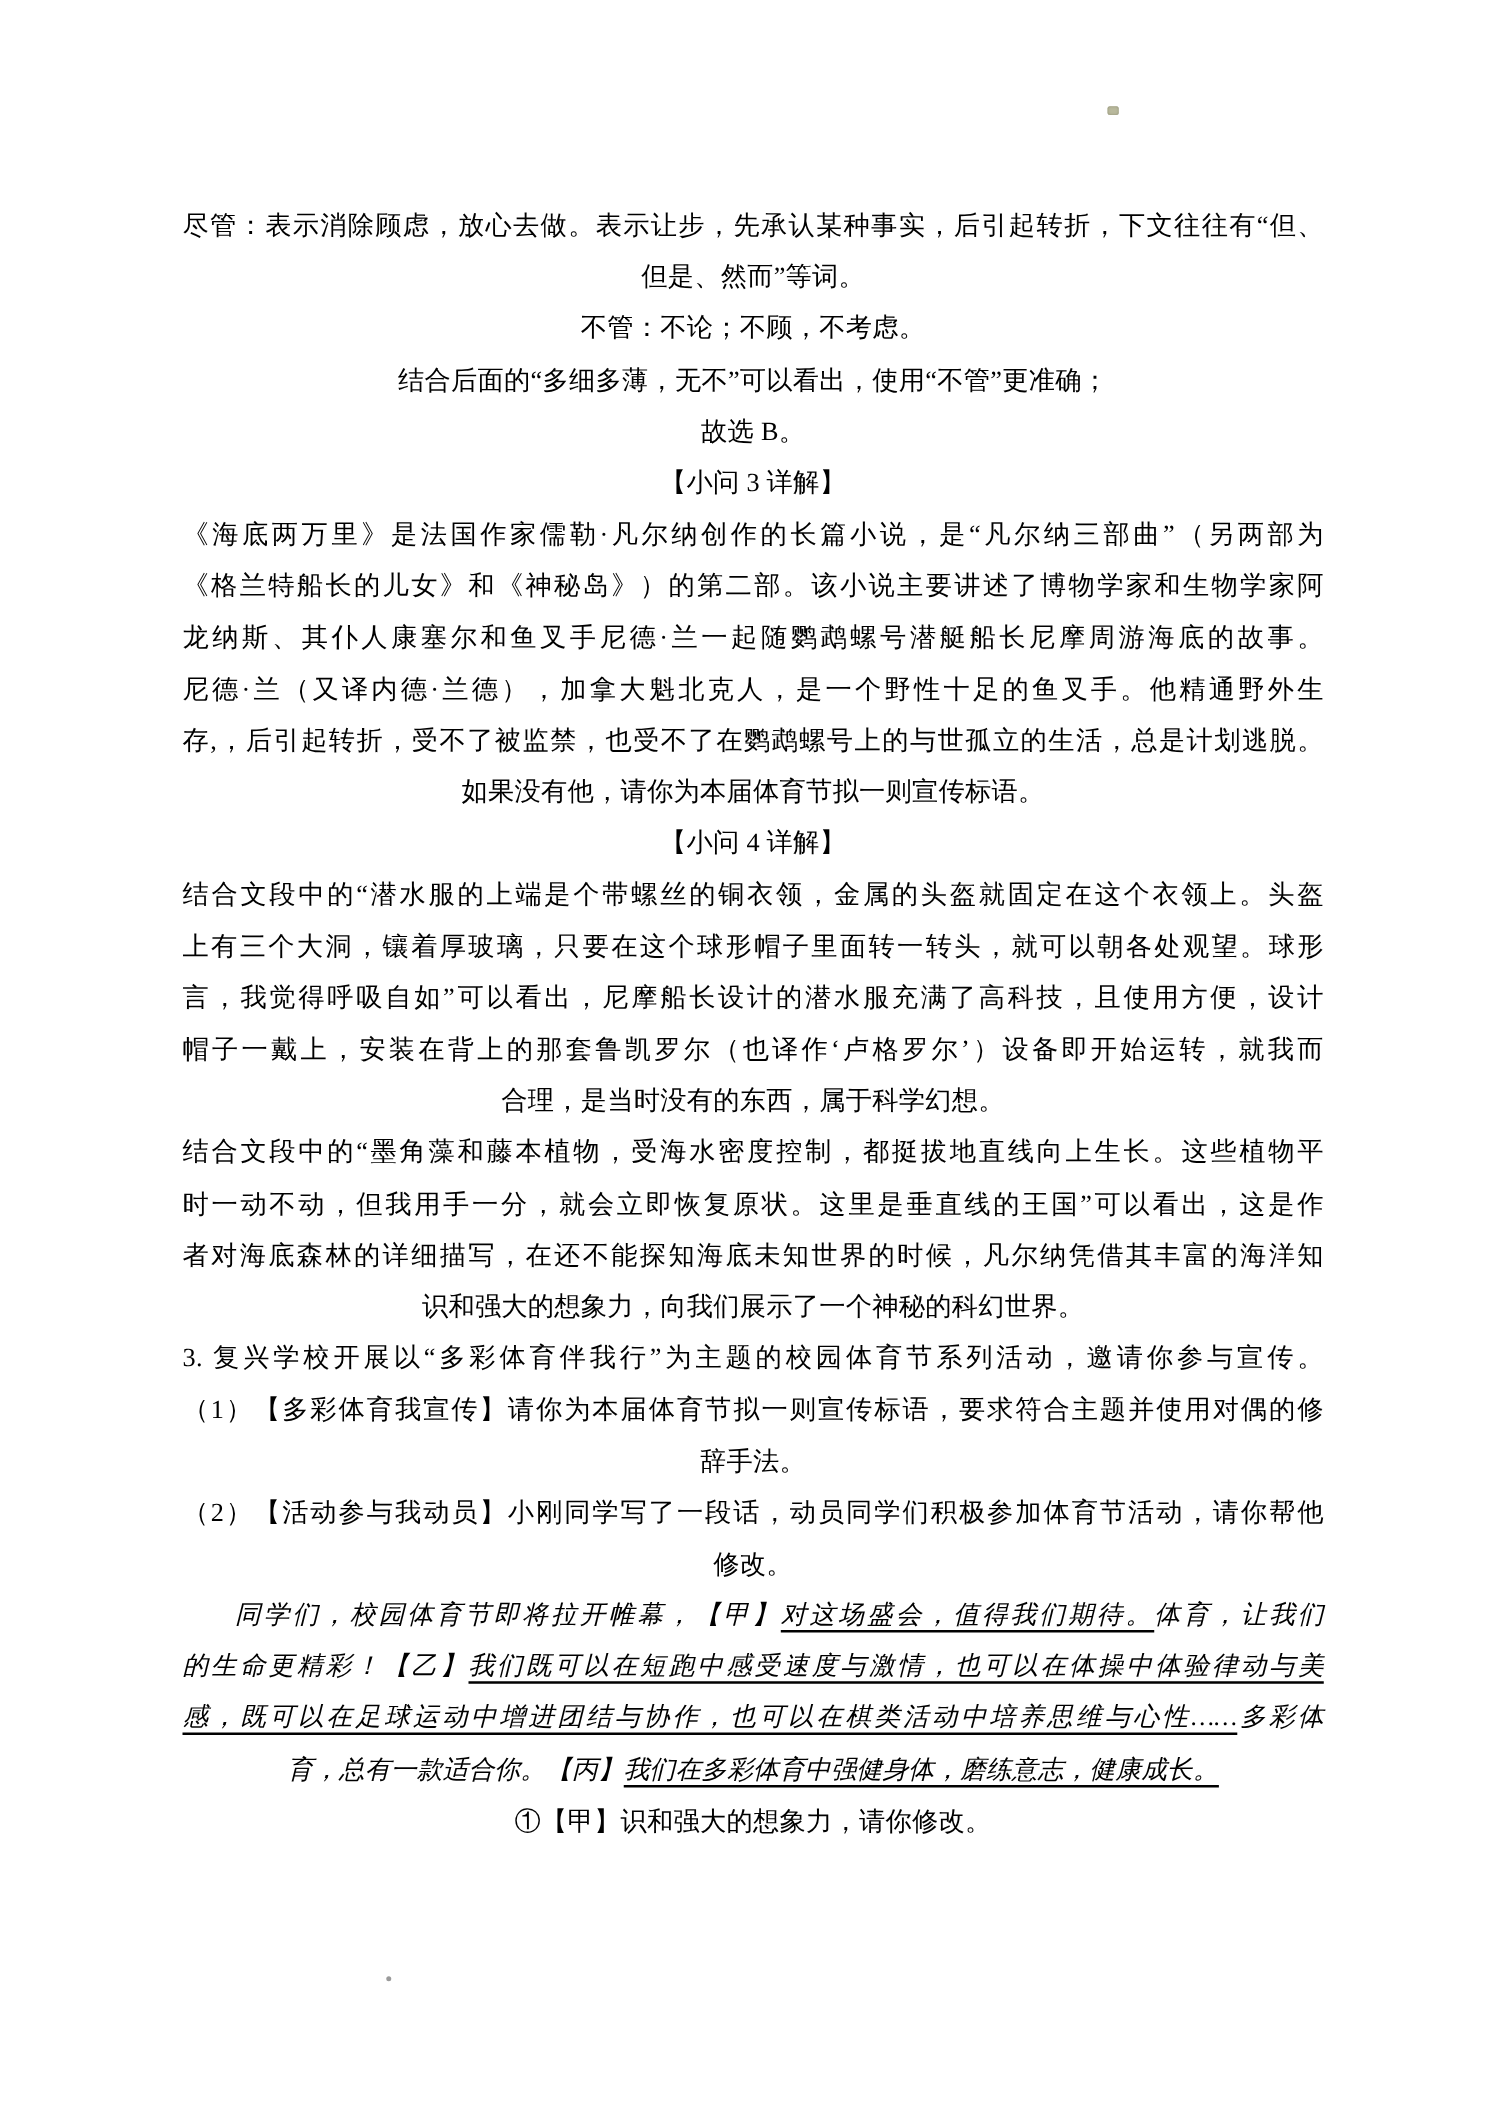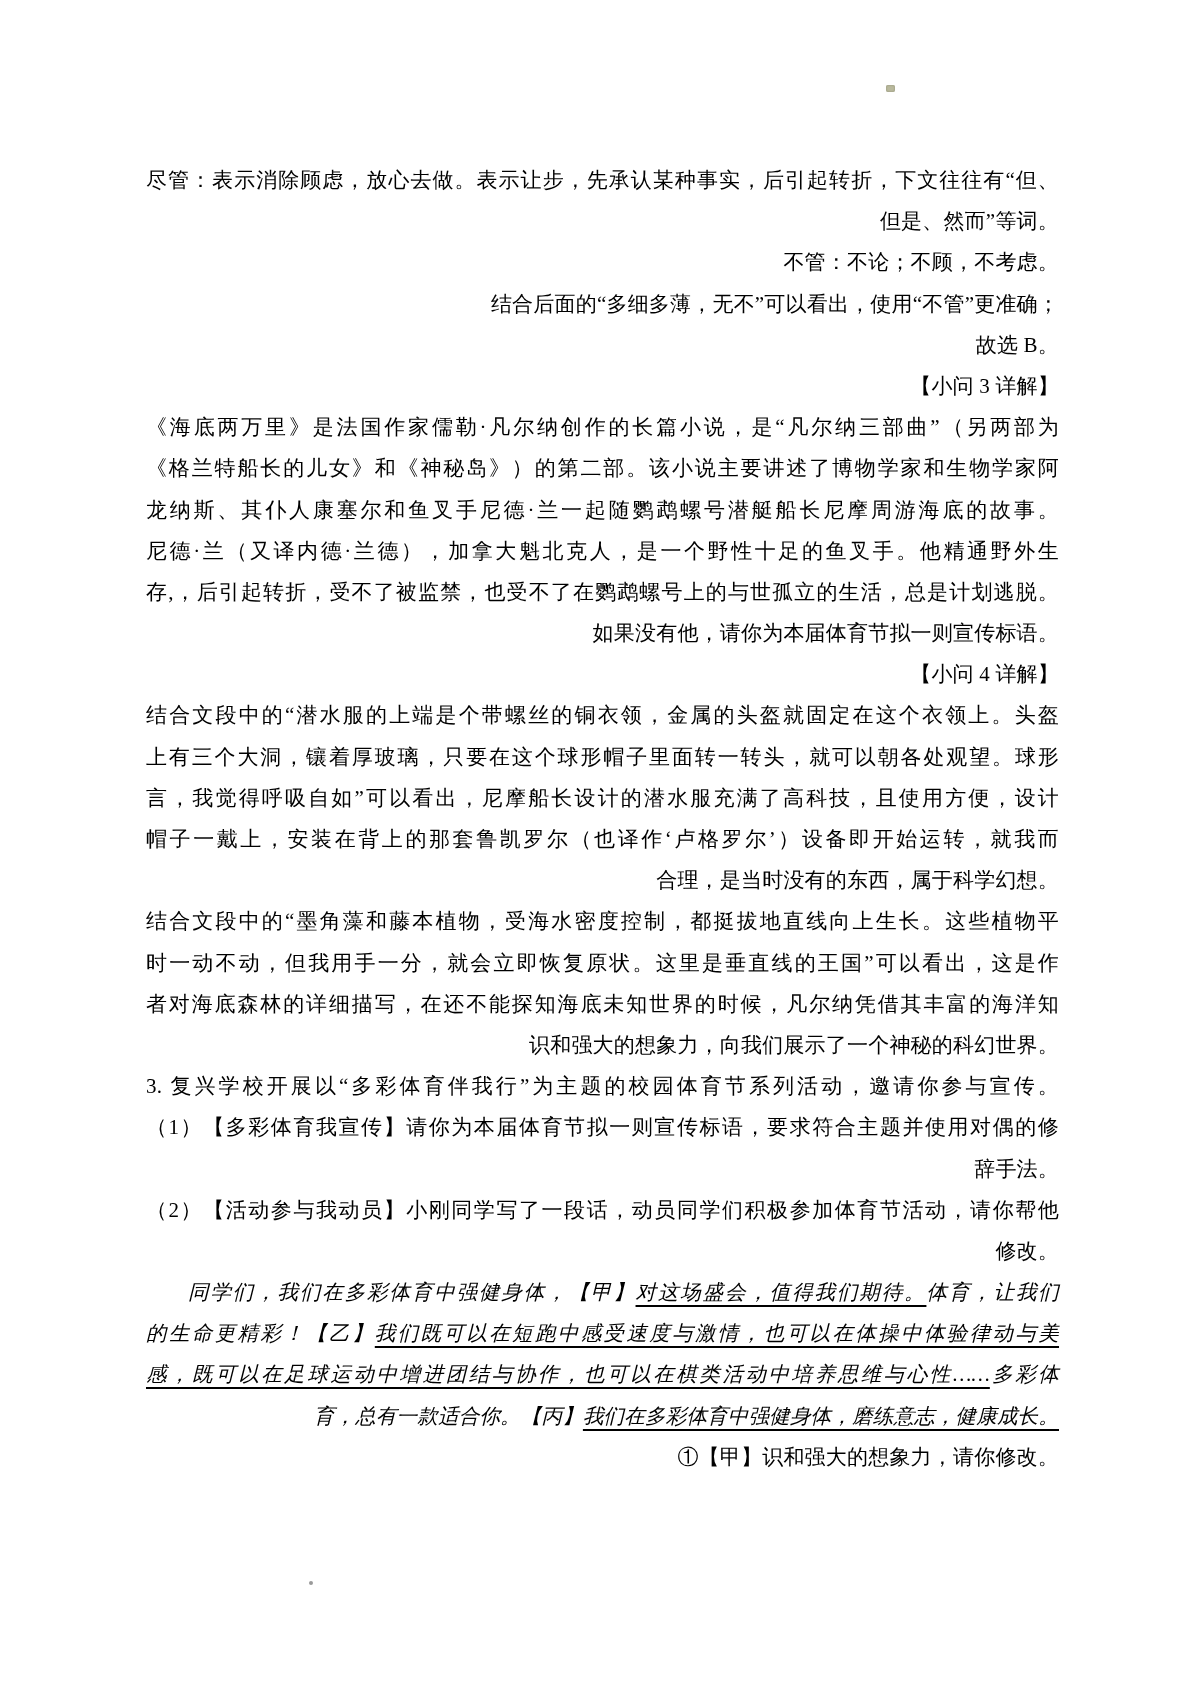--- a/index.html
+++ b/index.html
@@ -20,21 +20,21 @@
     left: 146px;
     top: 136px;
     width: 913px;
     color: #000000;
     margin-top: 24px;
   }
   .line {
     height: 41.2px;
     line-height: 41.2px;
     font-size: 21px;
-    text-align: right;
+    text-align: center;
     letter-spacing: 0.2px;
   }
   .line.full {
     text-align: justify;
     text-align-last: justify;
     text-justify: inter-character;
   }
   .line.kai {
     font-style: italic;
     font-size: 20.5px;
@@ -93,20 +93,20 @@
       <div class="line"><span>合理，是当时没有的东西，属于科学幻想。</span></div>
       <div class="line full"><span>结合文段中的“墨角藻和藤本植物，受海水密度控制，都挺拔地直线向上生长。这些植物平</span></div>
       <div class="line full"><span>时一动不动，但我用手一分，就会立即恢复原状。这里是垂直线的王国”可以看出，这是作</span></div>
       <div class="line full"><span>者对海底森林的详细描写，在还不能探知海底未知世界的时候，凡尔纳凭借其丰富的海洋知</span></div>
       <div class="line"><span>识和强大的想象力，向我们展示了一个神秘的科幻世界。</span></div>
       <div class="line full"><span>3. 复兴学校开展以“多彩体育伴我行”为主题的校园体育节系列活动，邀请你参与宣传。</span></div>
       <div class="line full"><span>（1）【多彩体育我宣传】请你为本届体育节拟一则宣传标语，要求符合主题并使用对偶的修</span></div>
       <div class="line"><span>辞手法。</span></div>
       <div class="line full"><span>（2）【活动参与我动员】小刚同学写了一段话，动员同学们积极参加体育节活动，请你帮他</span></div>
       <div class="line"><span>修改。</span></div>
-      <div class="line full kai indent"><span>同学们，我们在多彩体育中强健身体，【甲】</span><span class="u">对这场盛会，值得我们期待。</span><span>体育，让我们</span></div>
+      <div class="line full kai indent"><span>同学们，校园体育节即将拉开帷幕，【甲】</span><span class="u">对这场盛会，值得我们期待。</span><span>体育，让我们</span></div>
       <div class="line full kai"><span>的生命更精彩！【乙】</span><span class="u">我们既可以在短跑中感受速度与激情，也可以在体操中体验律动与美</span></div>
       <div class="line full kai"><span class="u">感，既可以在足球运动中增进团结与协作，也可以在棋类活动中培养思维与心性……</span><span>多彩体</span></div>
       <div class="line kai"><span>育，总有一款适合你。【丙】</span><span class="u">我们在多彩体育中强健身体，磨练意志，健康成长。</span></div>
       <div class="line"><span>①【甲】识和强大的想象力，请你修改。</span></div>
     </div>
   <div class="speck speck-bottom"></div>
 </div>
 
 </body></html>

